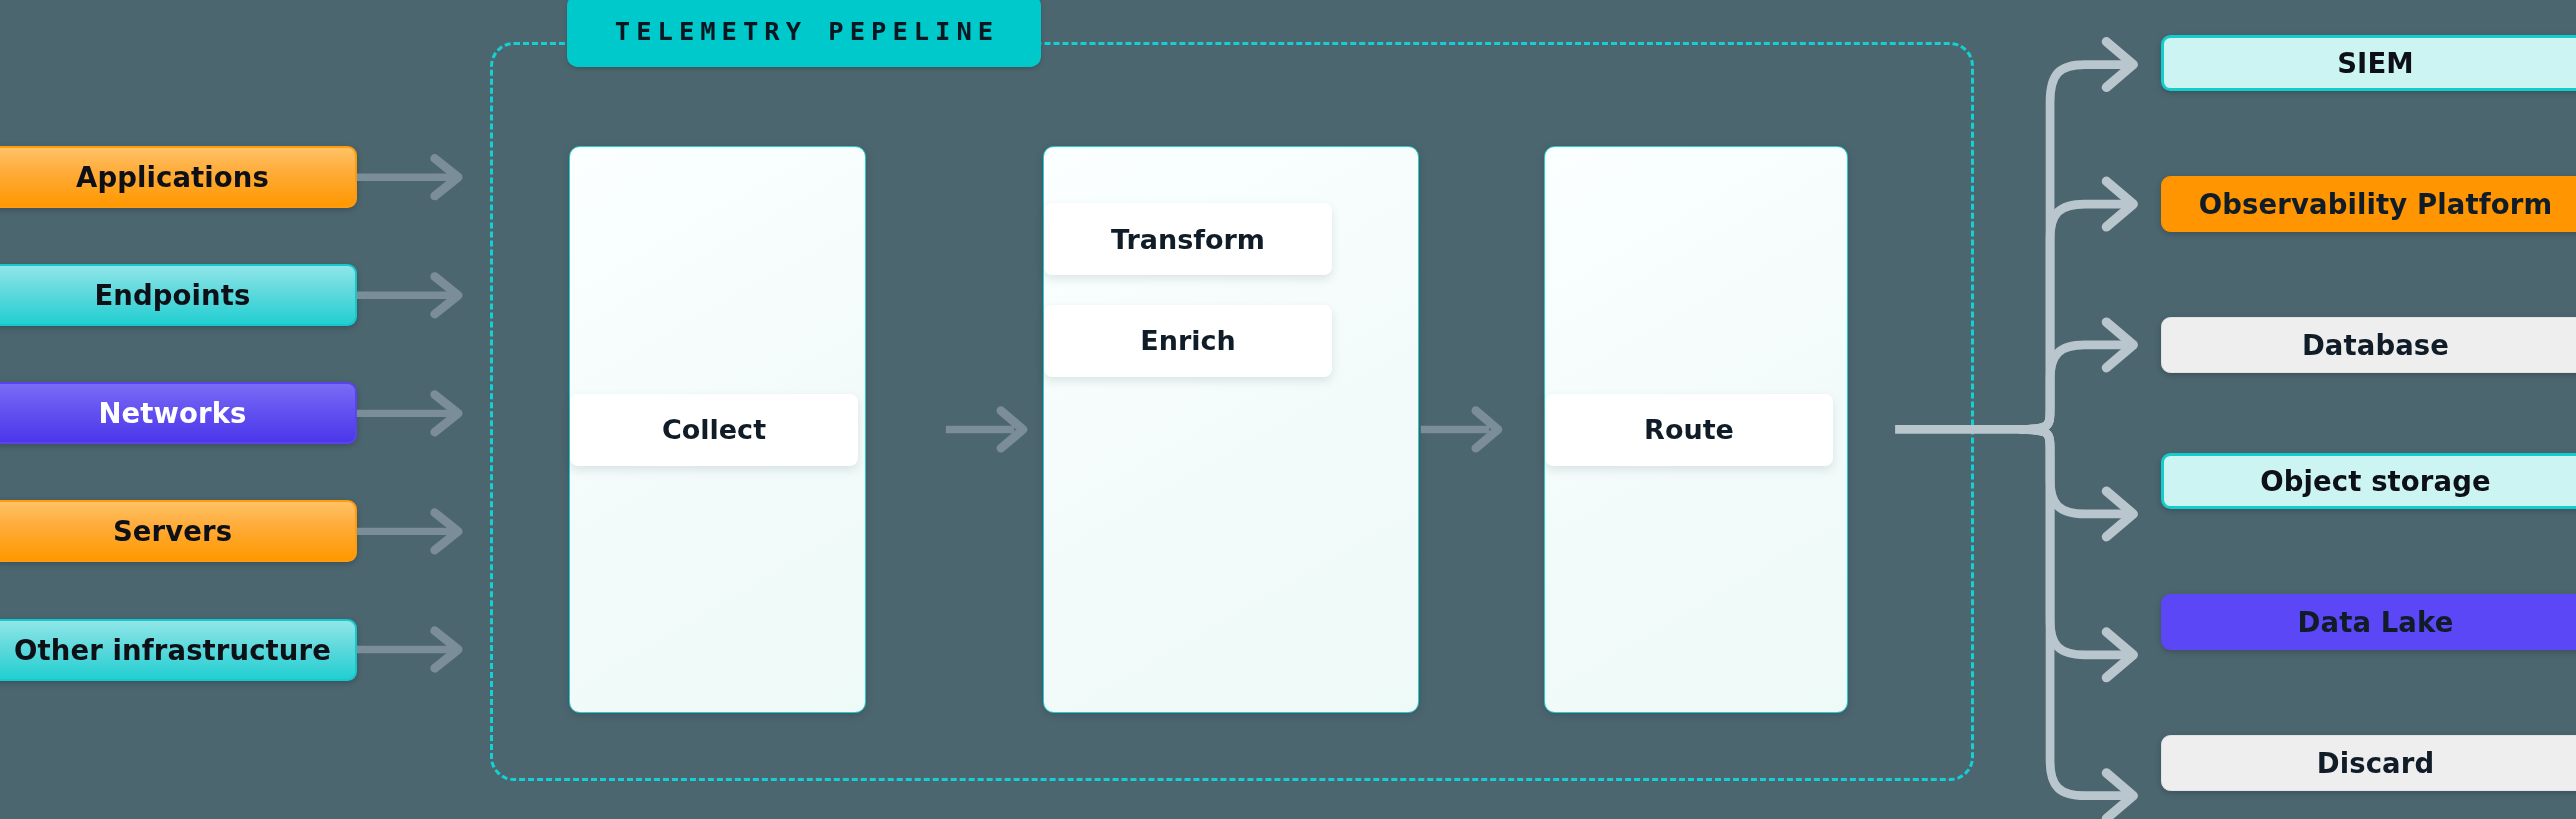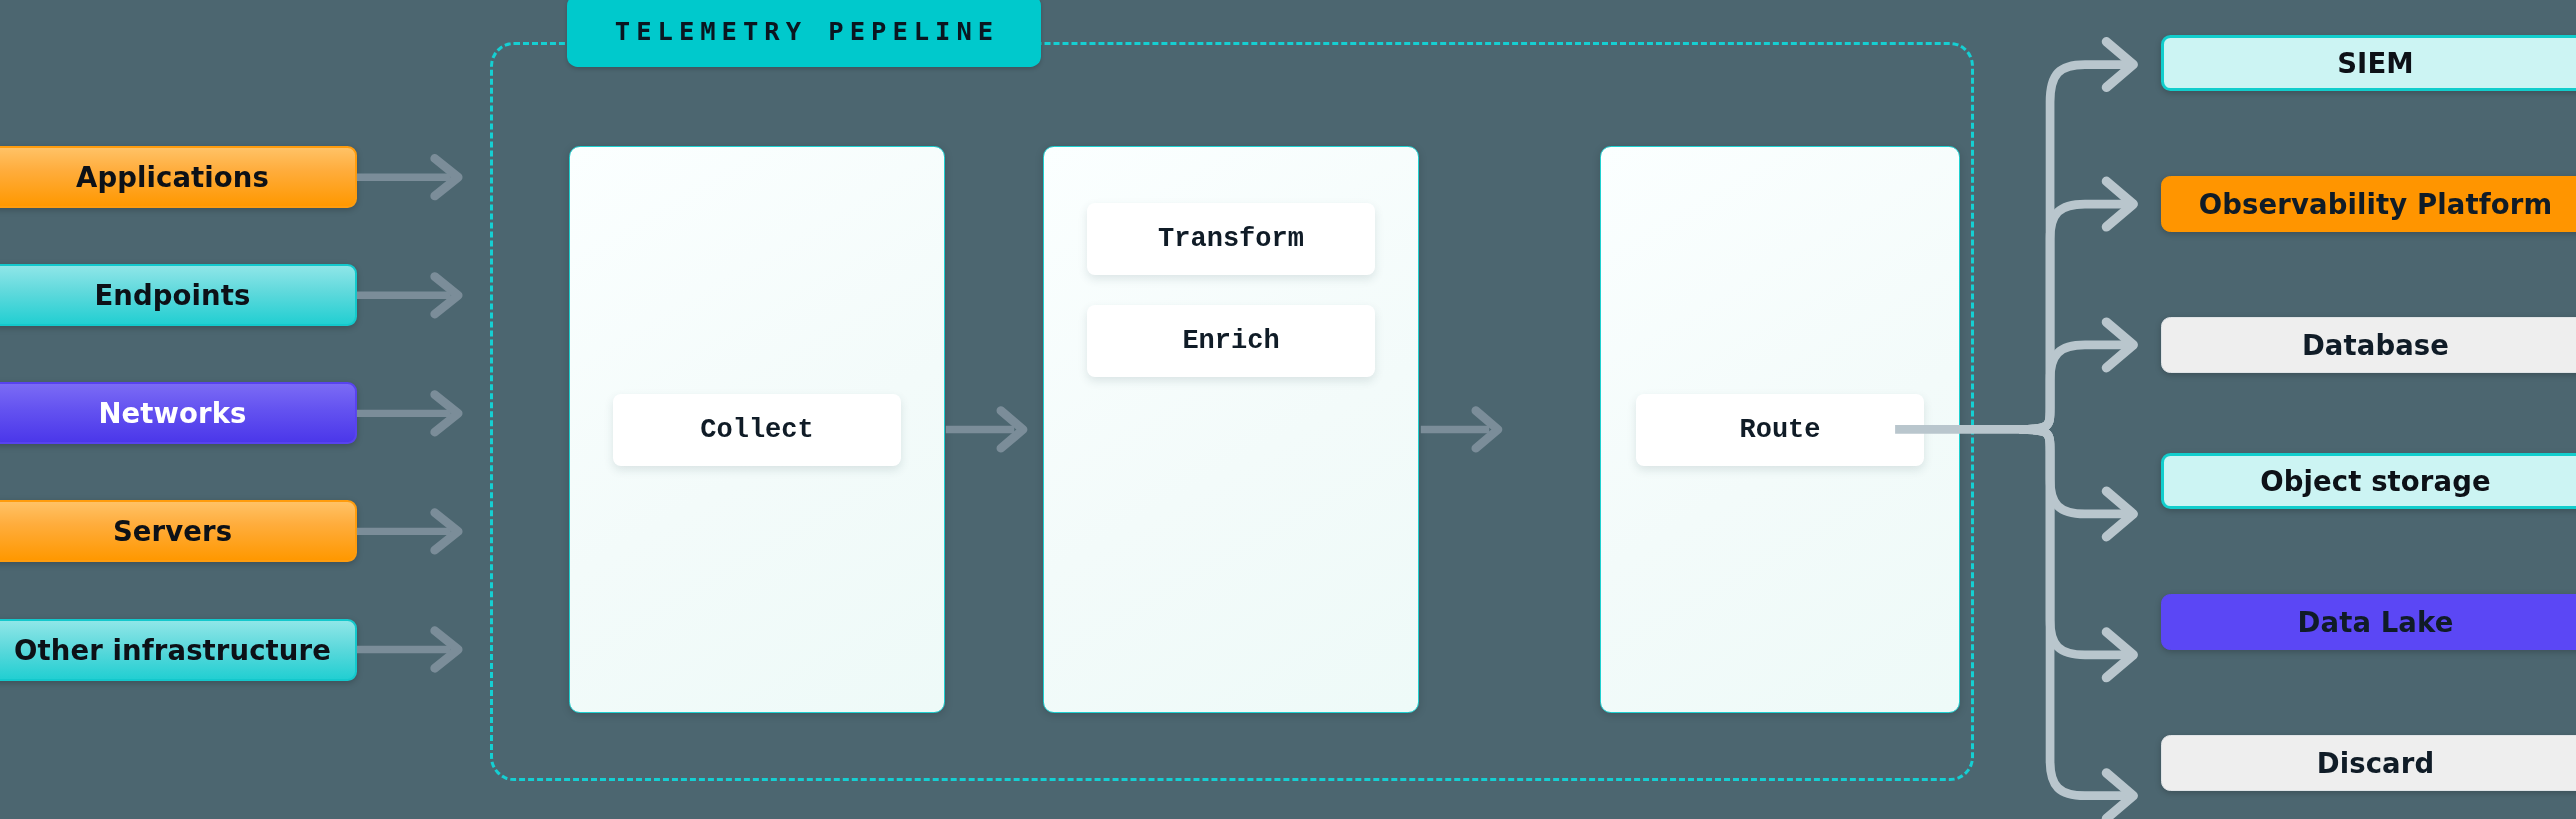--- a/index.html
+++ b/index.html
@@ -97,28 +97,26 @@
   
   .stage {
     position: absolute;
     top: 146px;
     height: 567px;
     background: linear-gradient(150deg,#fbffff 0%,#f3fbfa 55%,#eefaf8 100%);
     border: 1.3px solid #1fd0d0;
     border-radius: 10.7px;
     display: flex;
     flex-direction: column;
-    align-items: center;
     justify-content: center;
     box-shadow: 0 2px 8px rgba(0,0,0,0.16);
-    font-family: Liberation Mono, monospace;
-  }
-  #stage-collect { left: 569px;  width: 376px; }
+  }
+  #stage-collect { left: 569px;  width: 297px; }
   #stage-process { left: 1043px; width: 376px; justify-content: flex-start; padding-top: 56px; gap: 29.5px; }
-  #stage-route   { left: 1600px; width: 360px; }
+  #stage-route   { left: 1544px; width: 304px; }
 
   .card {
     width: 288px;
     height: 72px;
     background: #ffffff;
     border-radius: 8px;
     display: flex;
     align-items: center;
     justify-content: center;
     font-size: 27px;

